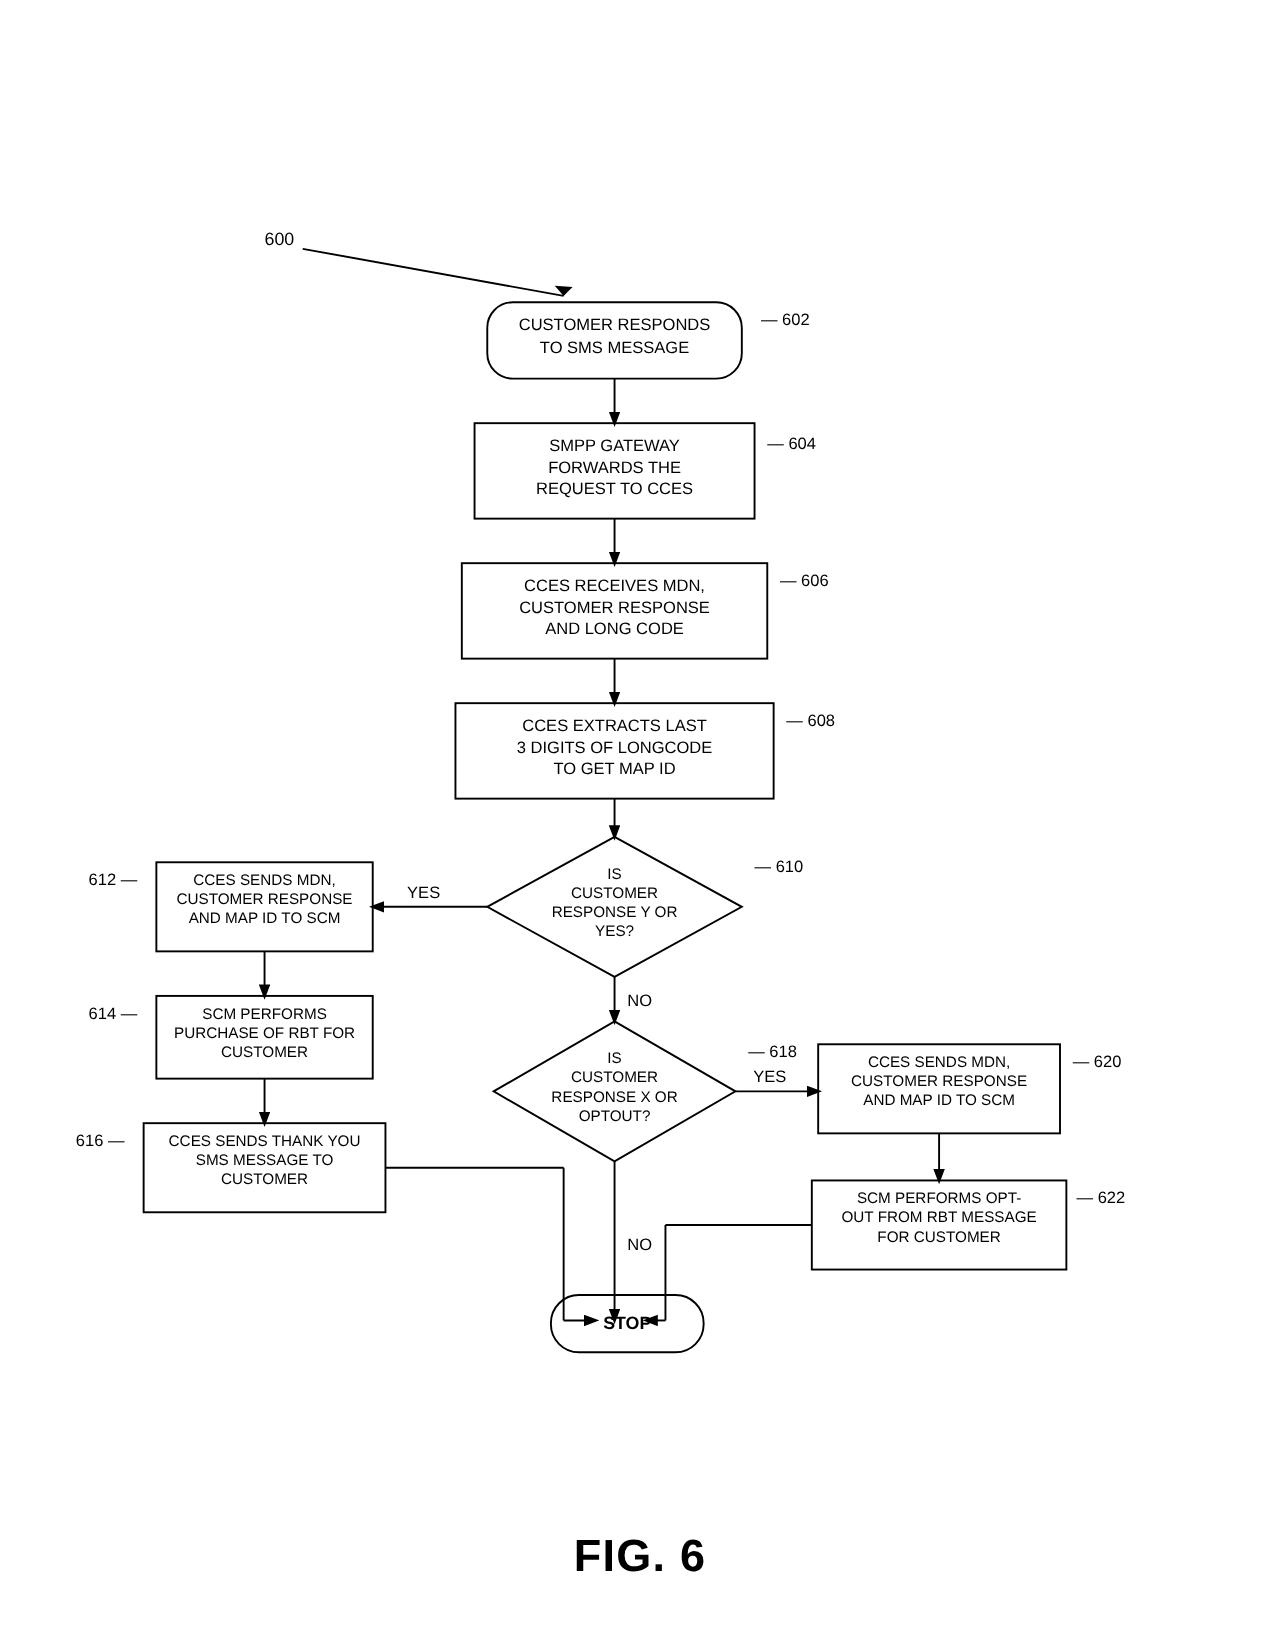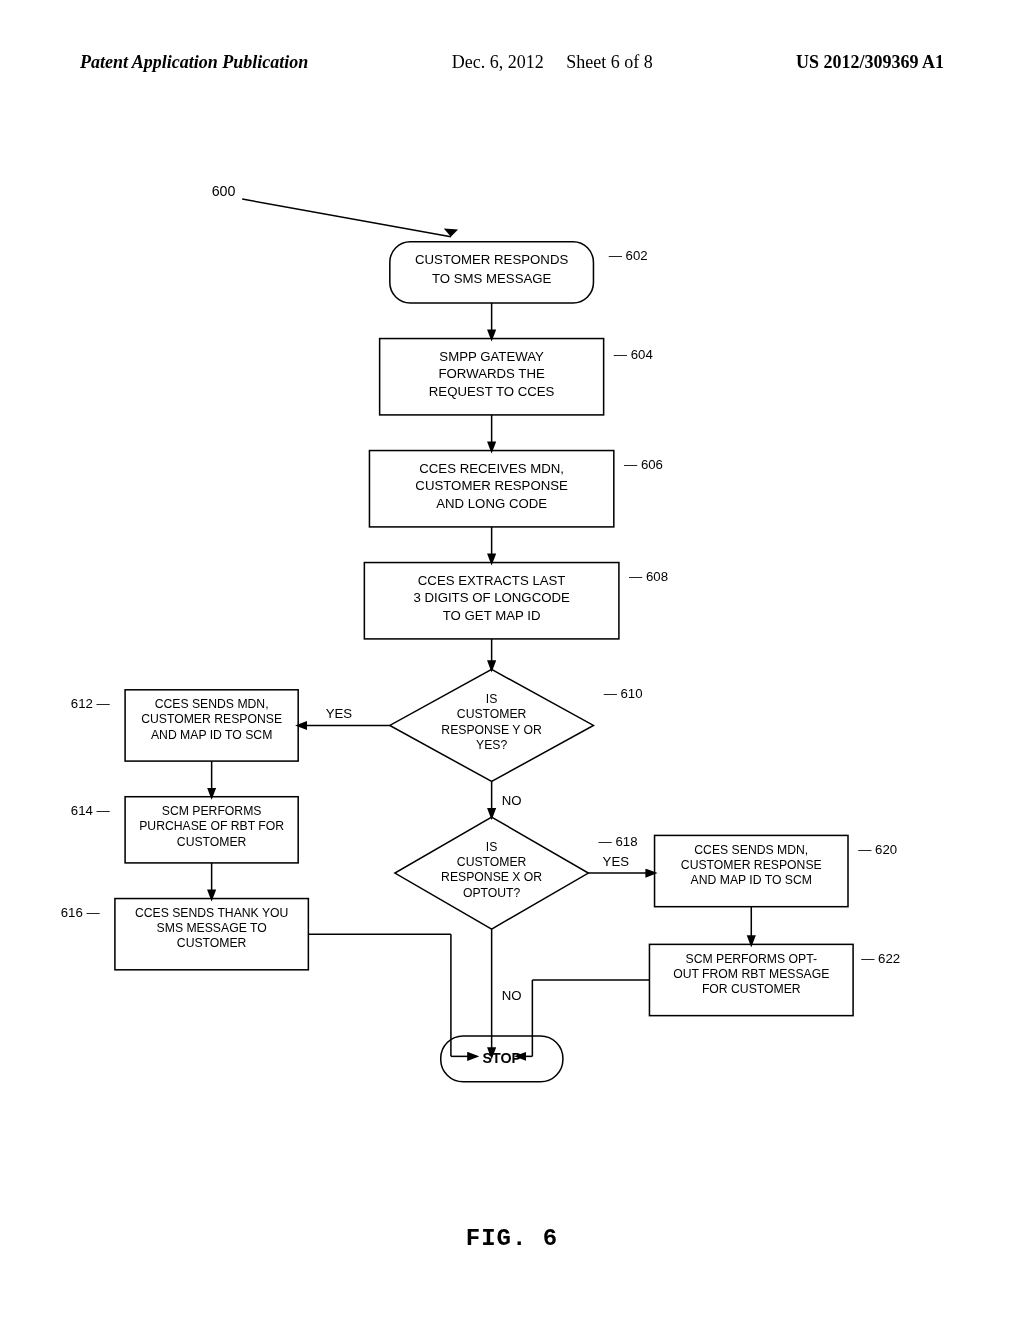--- a/index.html
+++ b/index.html
@@ -61,42 +61,34 @@
     }
 
     svg {
       width: 100%;
       height: 100%;
     }
 
     
     .fig-label {
       position: absolute;
-      bottom: 68px;
+      bottom: 54px;
       left: 50%;
       transform: translateX(-50%);
-      font-size: 24px;
+      font-size: 36px;
       font-weight: bold;
-      font-family: Liberation Mono, monospace;
+      font-family: Liberation Sans, sans-serif;
       letter-spacing: 1px;
     }
   </style>
 </head>
 <body>
 
 <div class="page">
 
-  <div class="header">
-    <div class="header-left">Patent Application Publication</div>
-    <div class="header-center">
-      <span>Dec. 6, 2012</span>&nbsp;&nbsp;&nbsp;&nbsp;
-      <span>Sheet 6 of 8</span>
-    </div>
-    <div class="header-right">US 2012/309369 A1</div>
-  </div>
 
   <div class="diagram">
     <svg viewBox="0 0 900 1100" xmlns="http://www.w3.org/2000/svg" font-family="Arial, sans-serif" font-size="13">
 
       <text x="155" y="55" font-size="14">600</text>
 
       <line x1="185" y1="58" x2="390" y2="95" stroke="#000" stroke-width="1.5"></line>
       <polygon points="390,95 383,87 397,88" fill="#000"></polygon>
 
       <rect x="330" y="100" width="200" height="60" rx="20" ry="20" fill="none" stroke="#000" stroke-width="1.5"></rect>

